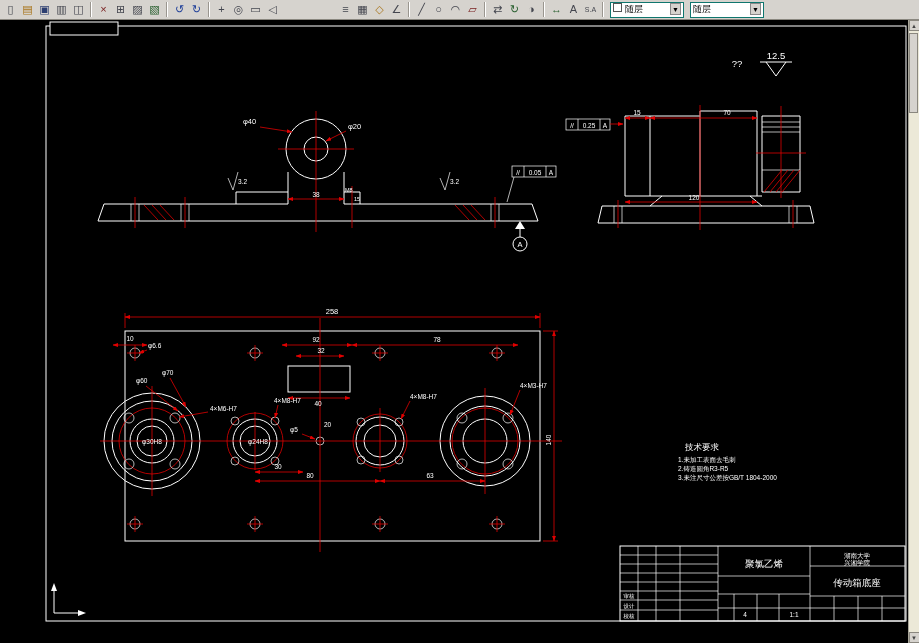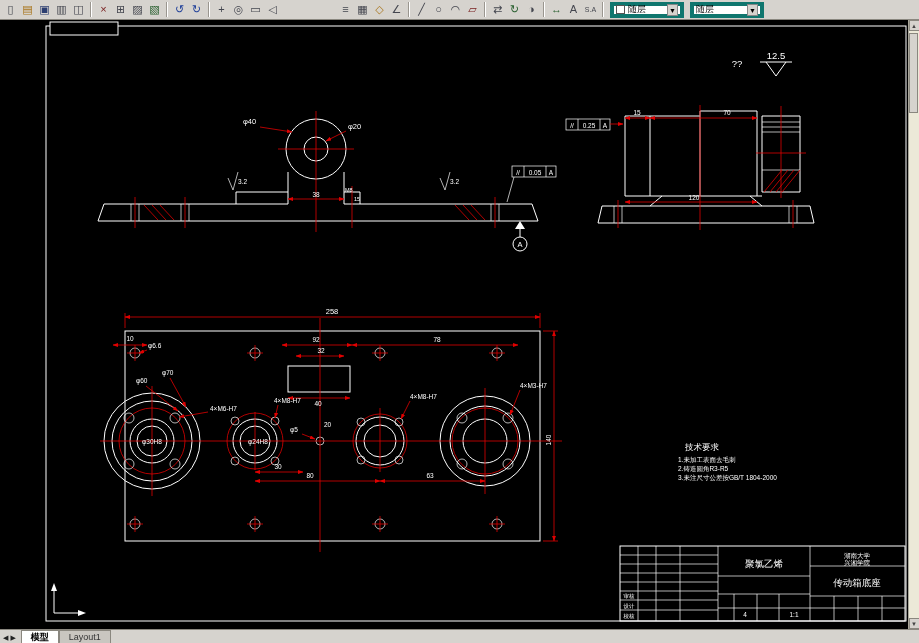--- a/index.html
+++ b/index.html
@@ -8,22 +8,22 @@
     font-family:"Liberation Sans","DejaVu Sans",sans-serif}
   .app{width:919px;height:643px;display:flex;flex-direction:column}
   
   .toolbar{height:20px;background:#d6d3ce;border-bottom:1px solid #8a877f;
     display:flex;align-items:center;padding:1px 2px;flex:0 0 auto}
   .tb-icon{width:17px;height:17px;font-size:11px;line-height:15px;text-align:center;
     border:1px solid #d6d3ce;cursor:default;overflow:hidden}
   .tb-icon.small{font-size:7px}
   .tb-sep{width:2px;height:15px;border-left:1px solid #9a968f;border-right:1px solid #fff;margin:0 3px}
   .tb-space{height:17px}
-  .tb-combo{height:16px;width:74px;background:#fff;border:4px solid #0f766e;
-    display:flex;align-items:center;font-size:9px;padding:0 2px;gap:3px;margin:0 3px}
+  .tb-combo{height:16px;width:74px;background:#fff;border:1px solid #0f766e;
+    display:flex;font-size:9px;padding:0 2px;gap:3px;margin:0 3px}
   .tb-combo .sw{width:9px;height:9px;border:1px solid #555;flex:0 0 auto}
   .tb-combo .lbl{white-space:nowrap;overflow:hidden}
   .tb-combo .dd{margin-left:auto;font-size:7px;background:#d6d3ce;border:1px solid #888;
     width:11px;height:12px;line-height:11px;text-align:center}
   
   .main{flex:1 1 auto;display:flex;background:#000}
   svg{display:block;background:#000}
   .vscroll{width:11px;background:#ece9d8;border-left:1px solid #a9a699;display:flex;
     flex-direction:column;justify-content:space-between;align-items:center;font-size:6px;color:#444}
   .vscroll .btn{width:11px;height:11px;background:#d6d3ce;border:1px solid #8a877f;
@@ -420,22 +420,14 @@
 
     <div class="vscroll">
       <div>
         <div class="btn">▲</div>
         <div class="thumb"></div>
       </div>
       <div class="btn">▼</div>
     </div>
   </div>
 
-  <div class="tabbar">
-    <div class="tab-nav">
-      <span>◀</span>
-      <span>▶</span>
-    </div>
-    <div class="tab active">模型</div>
-    <div class="tab">Layout1</div>
-  </div>
 
 </div>
 
 </body></html>

